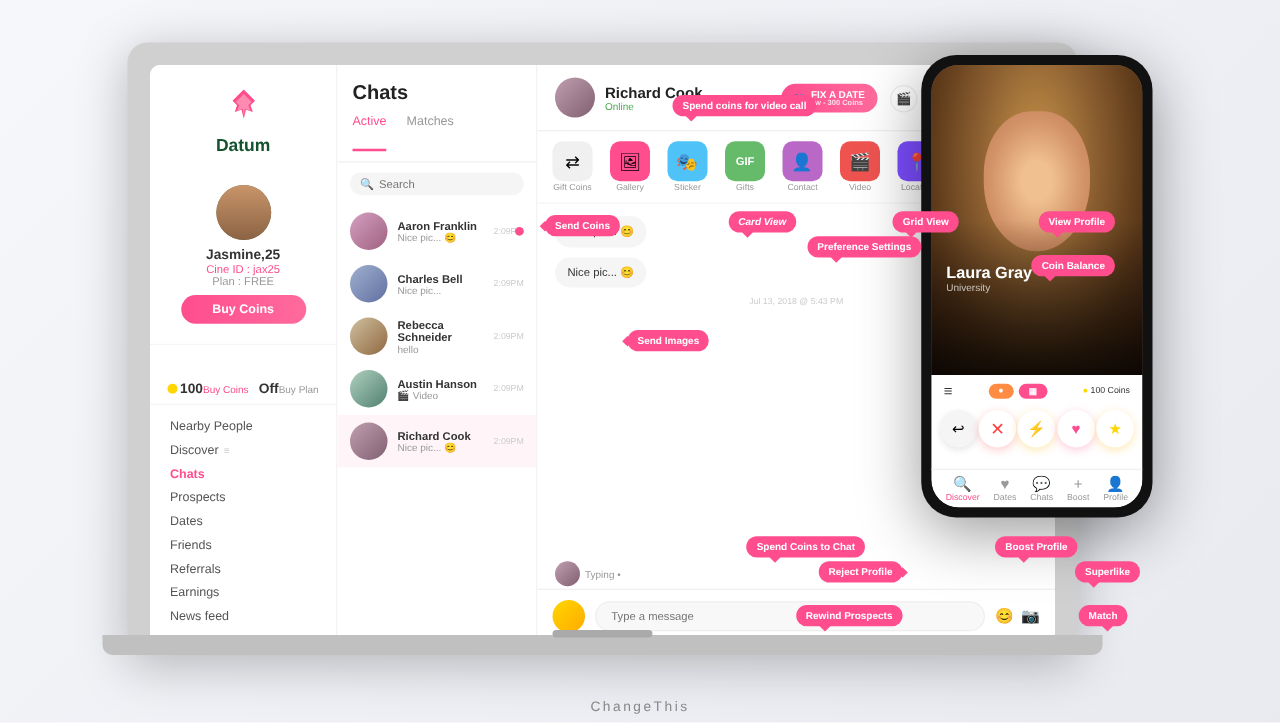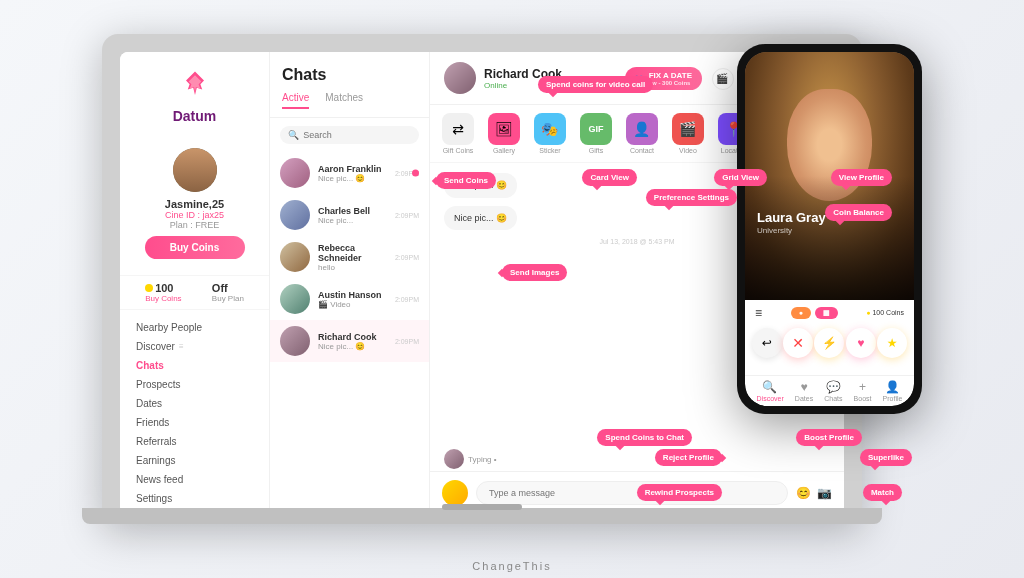--- a/index.html
+++ b/index.html
@@ -97,21 +97,21 @@
 
     .logo-icon {
       width: 36px;
       height: 36px;
       margin-bottom: 4px;
     }
 
     .logo-text {
       font-size: 14px;
       font-weight: 700;
-      color: #701a75;
+      color: #14532d;
     }
 
     .sidebar-divider {
       height: 1px;
       background: #f0f0f0;
       margin: 0 12px 10px 12px;
     }
 
     .user-profile {
       display: flex;
@@ -171,22 +171,23 @@
       display: flex;
       justify-content: space-around;
       padding: 6px 10px;
       border-top: 1px solid #f5f5f5;
       border-bottom: 1px solid #f5f5f5;
       margin-bottom: 8px;
     }
 
     .coin-item {
       display: flex;
-      flex-direction: column;
+      align-items: center;
       font-size: 9px;
+      margin-top: 23px;
     }
 
     .coin-amount {
       font-size: 11px;
       font-weight: 700;
       color: #333;
       display: flex;
       align-items: center;
       gap: 2px;
     }
@@ -245,21 +246,21 @@
       display: flex;
       padding: 0 12px 8px;
       gap: 16px;
       border-bottom: 1px solid #f0f0f0;
     }
 
     .chat-tab {
       font-size: 10px;
       color: #999;
       cursor: pointer;
-      padding-bottom: 4px;
+      padding-bottom: 16px;
     }
 
     .chat-tab.active {
       color: #ff4d8d;
       border-bottom: 2px solid #ff4d8d;
     }
 
     .search-box {
       margin: 8px 10px;
       background: #f5f5f5;
@@ -754,20 +755,21 @@
       right: 185px;
     }
     .tip-preference::after {
       bottom: -3px;
       left: 20px;
     }
 
     .tip-card-view {
       top: 135px;
       right: 285px;
+      font-style: italic;
     }
     .tip-card-view::after {
       bottom: -3px;
       left: 12px;
     }
 
     .tip-grid-view {
       top: 135px;
       right: 155px;
     }

